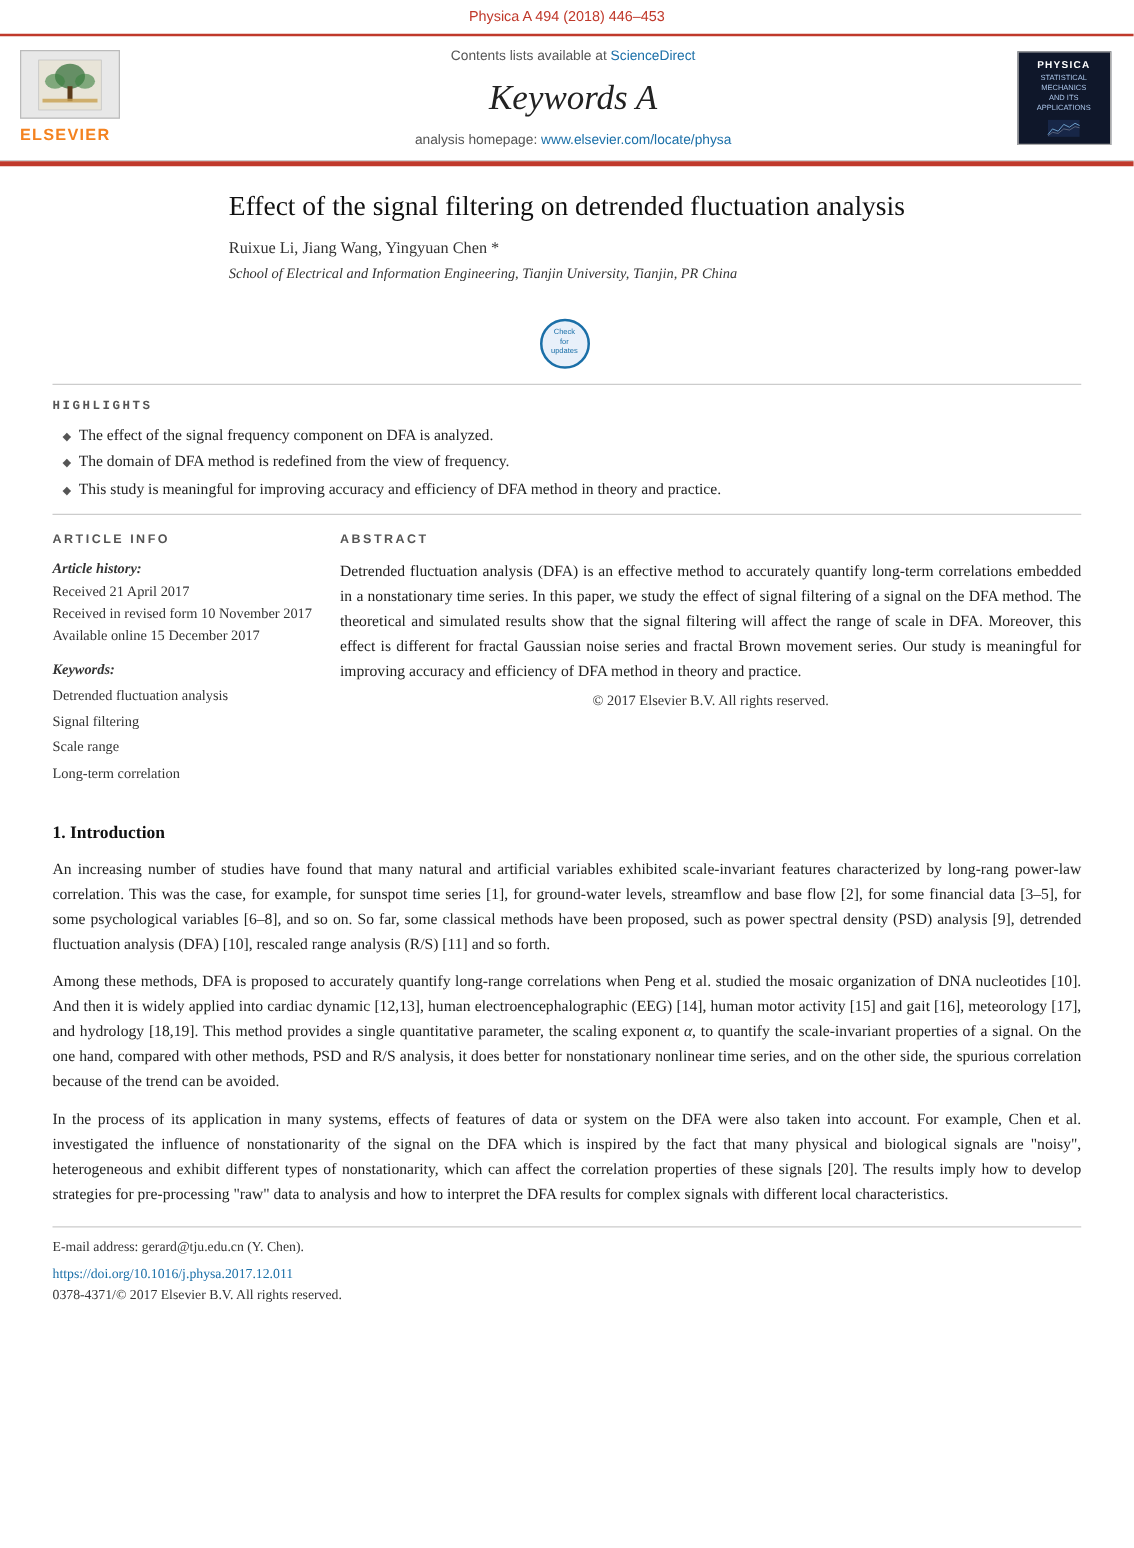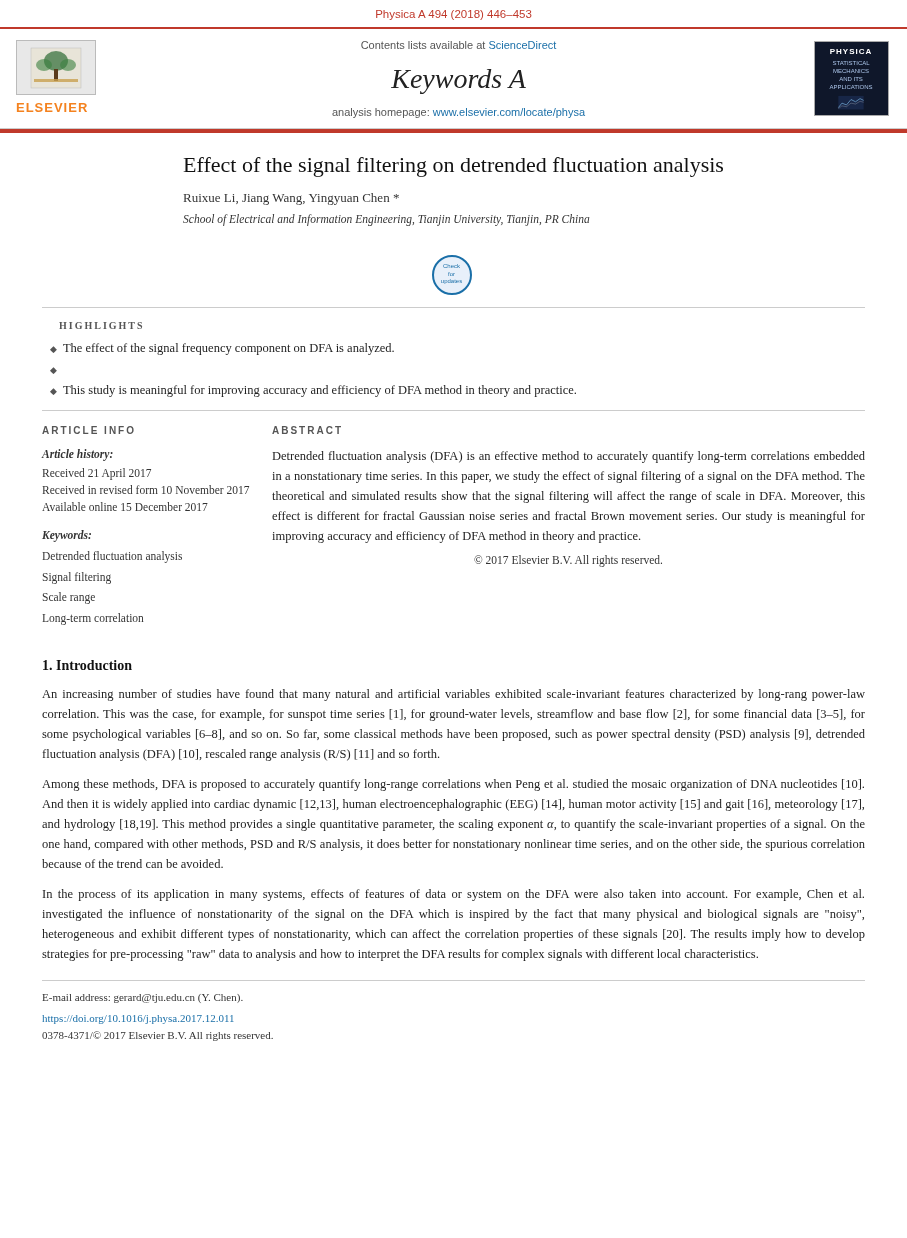--- a/index.html
+++ b/index.html
@@ -172,28 +172,27 @@
     }
     .divider-thin {
       border: none;
       border-top: 1px solid #ccc;
       margin: 8px 0;
     }
     .highlights-section {
       margin: 10px 0;
     }
     .section-label {
-      font-family: Liberation Serif, serif;
+      font-family: Liberation Mono, monospace;
       font-size: 10px;
       font-weight: bold;
       letter-spacing: 2px;
       color: #555;
       text-transform: uppercase;
       margin-bottom: 6px;
-      margin-left: 17px;
     }
     .highlights-list {
       list-style: none;
       padding-left: 8px;
     }
     .highlights-list li {
       font-size: 12.5px;
       color: #222;
       margin-bottom: 3px;
       display: flex;
@@ -372,20 +371,21 @@
 
   <div class="highlights-section">
     <div class="section-label">HIGHLIGHTS</div>
     <ul class="highlights-list">
       <li>
         <span class="bullet-diamond">◆</span>
         <span>The effect of the signal frequency component on DFA is analyzed.</span>
       </li>
       <li>
         <span class="bullet-diamond">◆</span>
+        <span>The domain of DFA method is redefined from the view of frequency.</span>
       </li>
       <li>
         <span class="bullet-diamond">◆</span>
         <span>This study is meaningful for improving accuracy and efficiency of DFA method in theory and practice.</span>
       </li>
     </ul>
   </div>
 
   <hr class="divider-thin">
 

